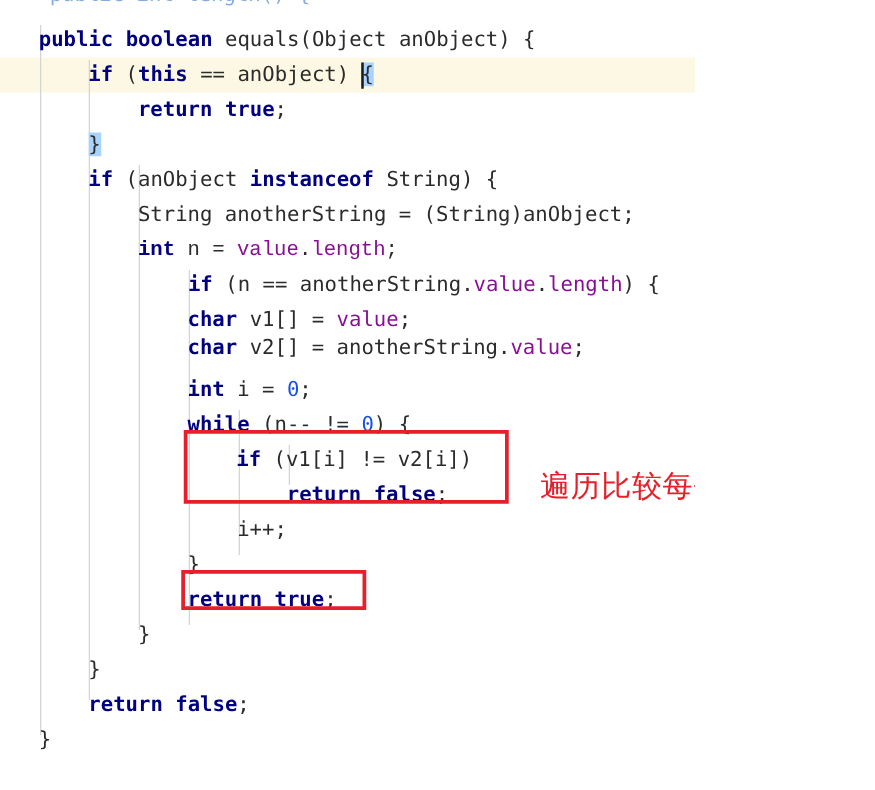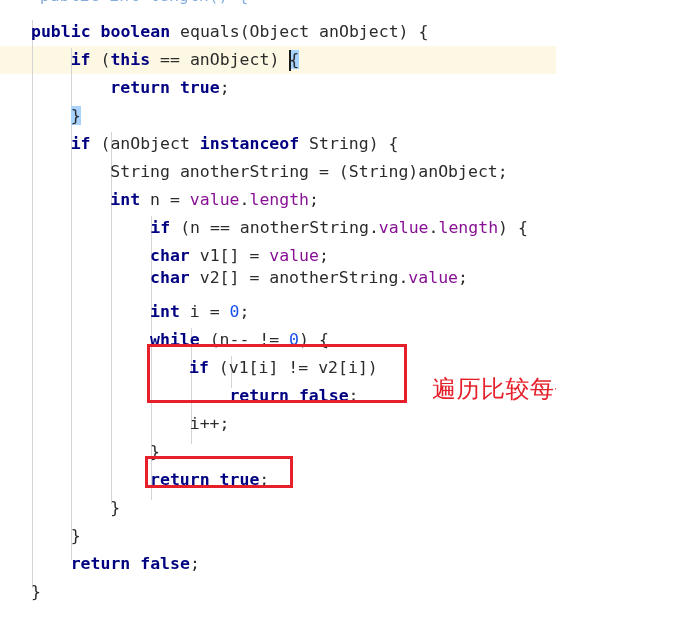--- a/index.html
+++ b/index.html
@@ -141,21 +141,21 @@
         <div class="indent-guide" style="left: 231px; top: 356px; height: 32px;"></div>
       </div>
 
     <div id="code">
         <div class="line" style="top: 18px; left: 31px;"><span class="txt kw">public</span><span class="txt pln"> </span><span class="txt kw">boolean</span><span class="txt pln"> equals(Object anObject) {</span></div>
         <div class="line" style="top: 46px; left: 70.68px;"><span class="txt kw">if</span><span class="txt pln"> (</span><span class="txt kw">this</span><span class="txt pln"> == anObject) </span><span class="txt pln brace-hl">{</span></div>
         <div class="line" style="top: 74px; left: 110.36px;"><span class="txt kw">return</span><span class="txt pln"> </span><span class="txt kw">true</span><span class="txt pln">;</span></div>
         <div class="line" style="top: 102px; left: 70.68px;"><span class="txt pln brace-hl">}</span></div>
         <div class="line" style="top: 130px; left: 70.68px;"><span class="txt kw">if</span><span class="txt pln"> (anObject </span><span class="txt kw">instanceof</span><span class="txt pln"> String) {</span></div>
         <div class="line" style="top: 158px; left: 110.36px;"><span class="txt pln">String anotherString = (String)anObject;</span></div>
-        <div class="line" style="top: 186px; left: 110.36px;"><span class="txt kw">int</span><span class="txt pln"> n = </span><span class="txt fld">value</span><span class="txt pln">.</span><span class="txt fld">length</span><span class="txt pln">;</span></div>
+        <div class="line" style="top: 186px; left: 110.36px; font-family: Liberation Mono, monospace;"><span class="txt kw">int</span><span class="txt pln"> n = </span><span class="txt fld">value</span><span class="txt pln">.</span><span class="txt fld">length</span><span class="txt pln">;</span></div>
         <div class="line" style="top: 214px; left: 110.36px; margin-left: 40px;"><span class="txt kw">if</span><span class="txt pln"> (n == anotherString.</span><span class="txt fld">value</span><span class="txt pln">.</span><span class="txt fld">length</span><span class="txt pln">) {</span></div>
         <div class="line" style="top: 242px; left: 150.04px;"><span class="txt kw">char</span><span class="txt pln"> v1[] = </span><span class="txt fld">value</span><span class="txt pln">;</span></div>
         <div class="line" style="top: 264px; left: 150.04px;"><span class="txt kw">char</span><span class="txt pln"> v2[] = anotherString.</span><span class="txt fld">value</span><span class="txt pln">;</span></div>
         <div class="line" style="top: 298px; left: 150.04px;"><span class="txt kw">int</span><span class="txt pln"> i = </span><span class="txt num">0</span><span class="txt pln">;</span></div>
         <div class="line" style="top: 326px; left: 150.04px;"><span class="txt kw">while</span><span class="txt pln"> (n-- != </span><span class="txt num">0</span><span class="txt pln">) {</span></div>
         <div class="line" style="top: 354px; left: 189px;"><span class="txt kw">if</span><span class="txt pln"> (v1[i] != v2[i])</span></div>
         <div class="line" style="top: 382px; left: 229.4px;"><span class="txt kw">return</span><span class="txt pln"> </span><span class="txt kw">false</span><span class="txt pln">;</span></div>
         <div class="line" style="top: 410px; left: 189.72px;"><span class="txt pln">i++;</span></div>
         <div class="line" style="top: 438px; left: 150.04px;"><span class="txt pln">}</span></div>
         <div class="line" style="top: 466px; left: 150.04px;"><span class="txt kw">return</span><span class="txt pln"> </span><span class="txt kw">true</span><span class="txt pln">;</span></div>

